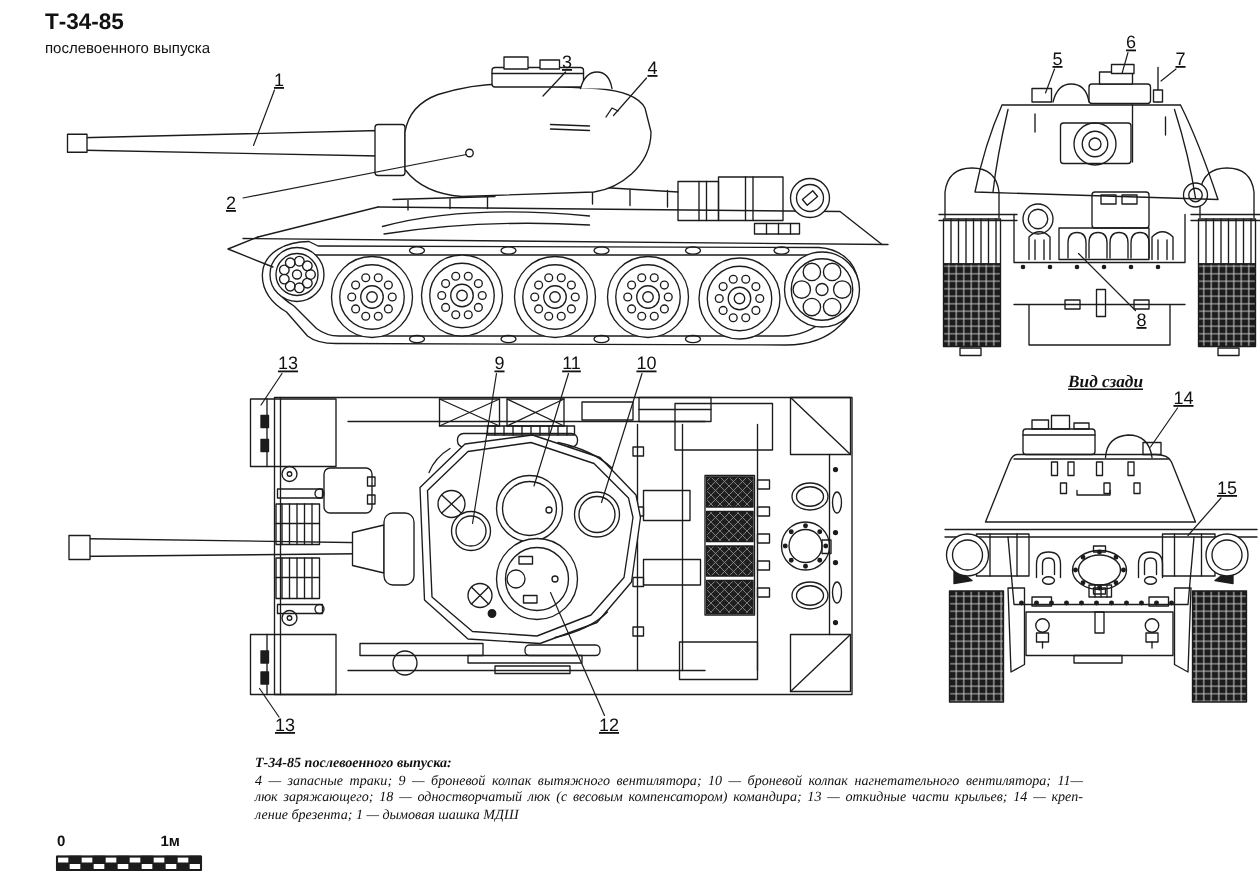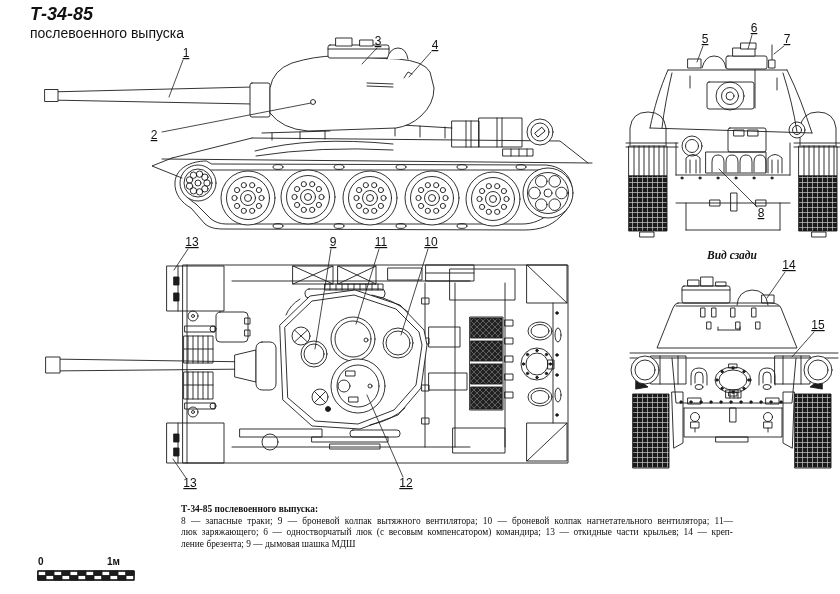--- a/index.html
+++ b/index.html
@@ -1,26 +1,26 @@
 <!DOCTYPE html>
 <html><head>
 <meta charset="utf-8">
 <style>
   html,body{margin:0;padding:0;background:#fff;width:840px;height:594px;overflow:hidden;
     font-family:"Liberation Sans",sans-serif;}
   #page{position:relative;width:840px;height:594px;background:#fff;}
   #art{position:absolute;left:0;top:0;}
   .hdr{position:absolute;left:30px;top:5px;color:#111;}
-  .hdr .t{font-size:18px;font-weight:bold;line-height:19px;font-style:italic;}
-  .hdr .s{font-size:14px;line-height:18px;}
-  .rear-label{position:absolute;left:702px;top:249px;width:60px;text-align:center;
+  .hdr .t{font-size:15px;font-weight:bold;line-height:19px;}
+  .hdr .s{font-size:10px;line-height:18px;}
+  .rear-label{position:absolute;left:702px;top:249px;width:60px;text-align:right;
     font-family:"Liberation Serif",serif;font-style:italic;font-weight:bold;font-size:11.5px;
-    color:#111;}
-  .legend{position:absolute;left:181px;top:504px;width:552px;color:#111;
-    font-family:"Liberation Serif",serif;font-size:9.4px;line-height:11.6px;}
+    color:#111;text-decoration:underline;}
+  .legend{position:absolute;left:170px;top:504px;width:552px;color:#111;
+    font-family:"Liberation Serif",serif;font-size:9.4px;line-height:11.6px;font-style:italic;}
   .legend .lh{font-weight:bold;}
   .legend .jl{text-align:justify;text-align-last:justify;}
   .scale-num{position:absolute;top:556px;font-size:10px;font-weight:bold;color:#111;}
   #scale0{left:38px;}
   #scale1{left:107px;}
   svg text{font-family:"Liberation Sans",sans-serif;font-size:12px;fill:#111;stroke:none;
     text-decoration:underline;}
 </style>
 </head>
 <body>
@@ -29,23 +29,23 @@
 
   <div class="hdr">
     <div class="t">Т-34-85</div>
     <div class="s">послевоенного выпуска</div>
   </div>
 
   <div class="rear-label">Вид сзади</div>
 
   <div class="legend">
     <div class="lh">Т-34-85 послевоенного выпуска:</div>
-    <div class="jl">8 — запасные траки; 9 — броневой колпак вытяжного вентилятора; 10 — броневой колпак нагнетательного вентилятора; 11—</div>
-    <div class="jl">люк заряжающего; 6 — одностворчатый люк (с весовым компенсатором) командира; 13 — откидные части крыльев; 14 — креп-</div>
-    <div>ление брезента; 9 — дымовая шашка МДШ</div>
+    <div class="jl">4 — запасные траки; 9 — броневой колпак вытяжного вентилятора; 10 — броневой колпак нагнетательного вентилятора; 11—</div>
+    <div class="jl">люк заряжающего; 18 — одностворчатый люк (с весовым компенсатором) командира; 13 — откидные части крыльев; 14 — креп-</div>
+    <div>ление брезента; 1 — дымовая шашка МДШ</div>
   </div>
 
   <span class="scale-num" id="scale0">0</span>
   <span class="scale-num" id="scale1">1м</span>
 
   <svg id="art" width="840" height="594" viewBox="0 0 840 594" stroke="#1c1c1c" fill="none" stroke-width="0.9" stroke-linecap="round" stroke-linejoin="round">
     <defs>
       <pattern id="trackgrid" width="5" height="5" patternUnits="userSpaceOnUse">
         <rect width="5" height="5" fill="#1a1a1a"></rect>
         <path d="M0 2.5 H5 M2.5 0 V5" stroke="#c9c9c9" stroke-width="0.7"></path>

